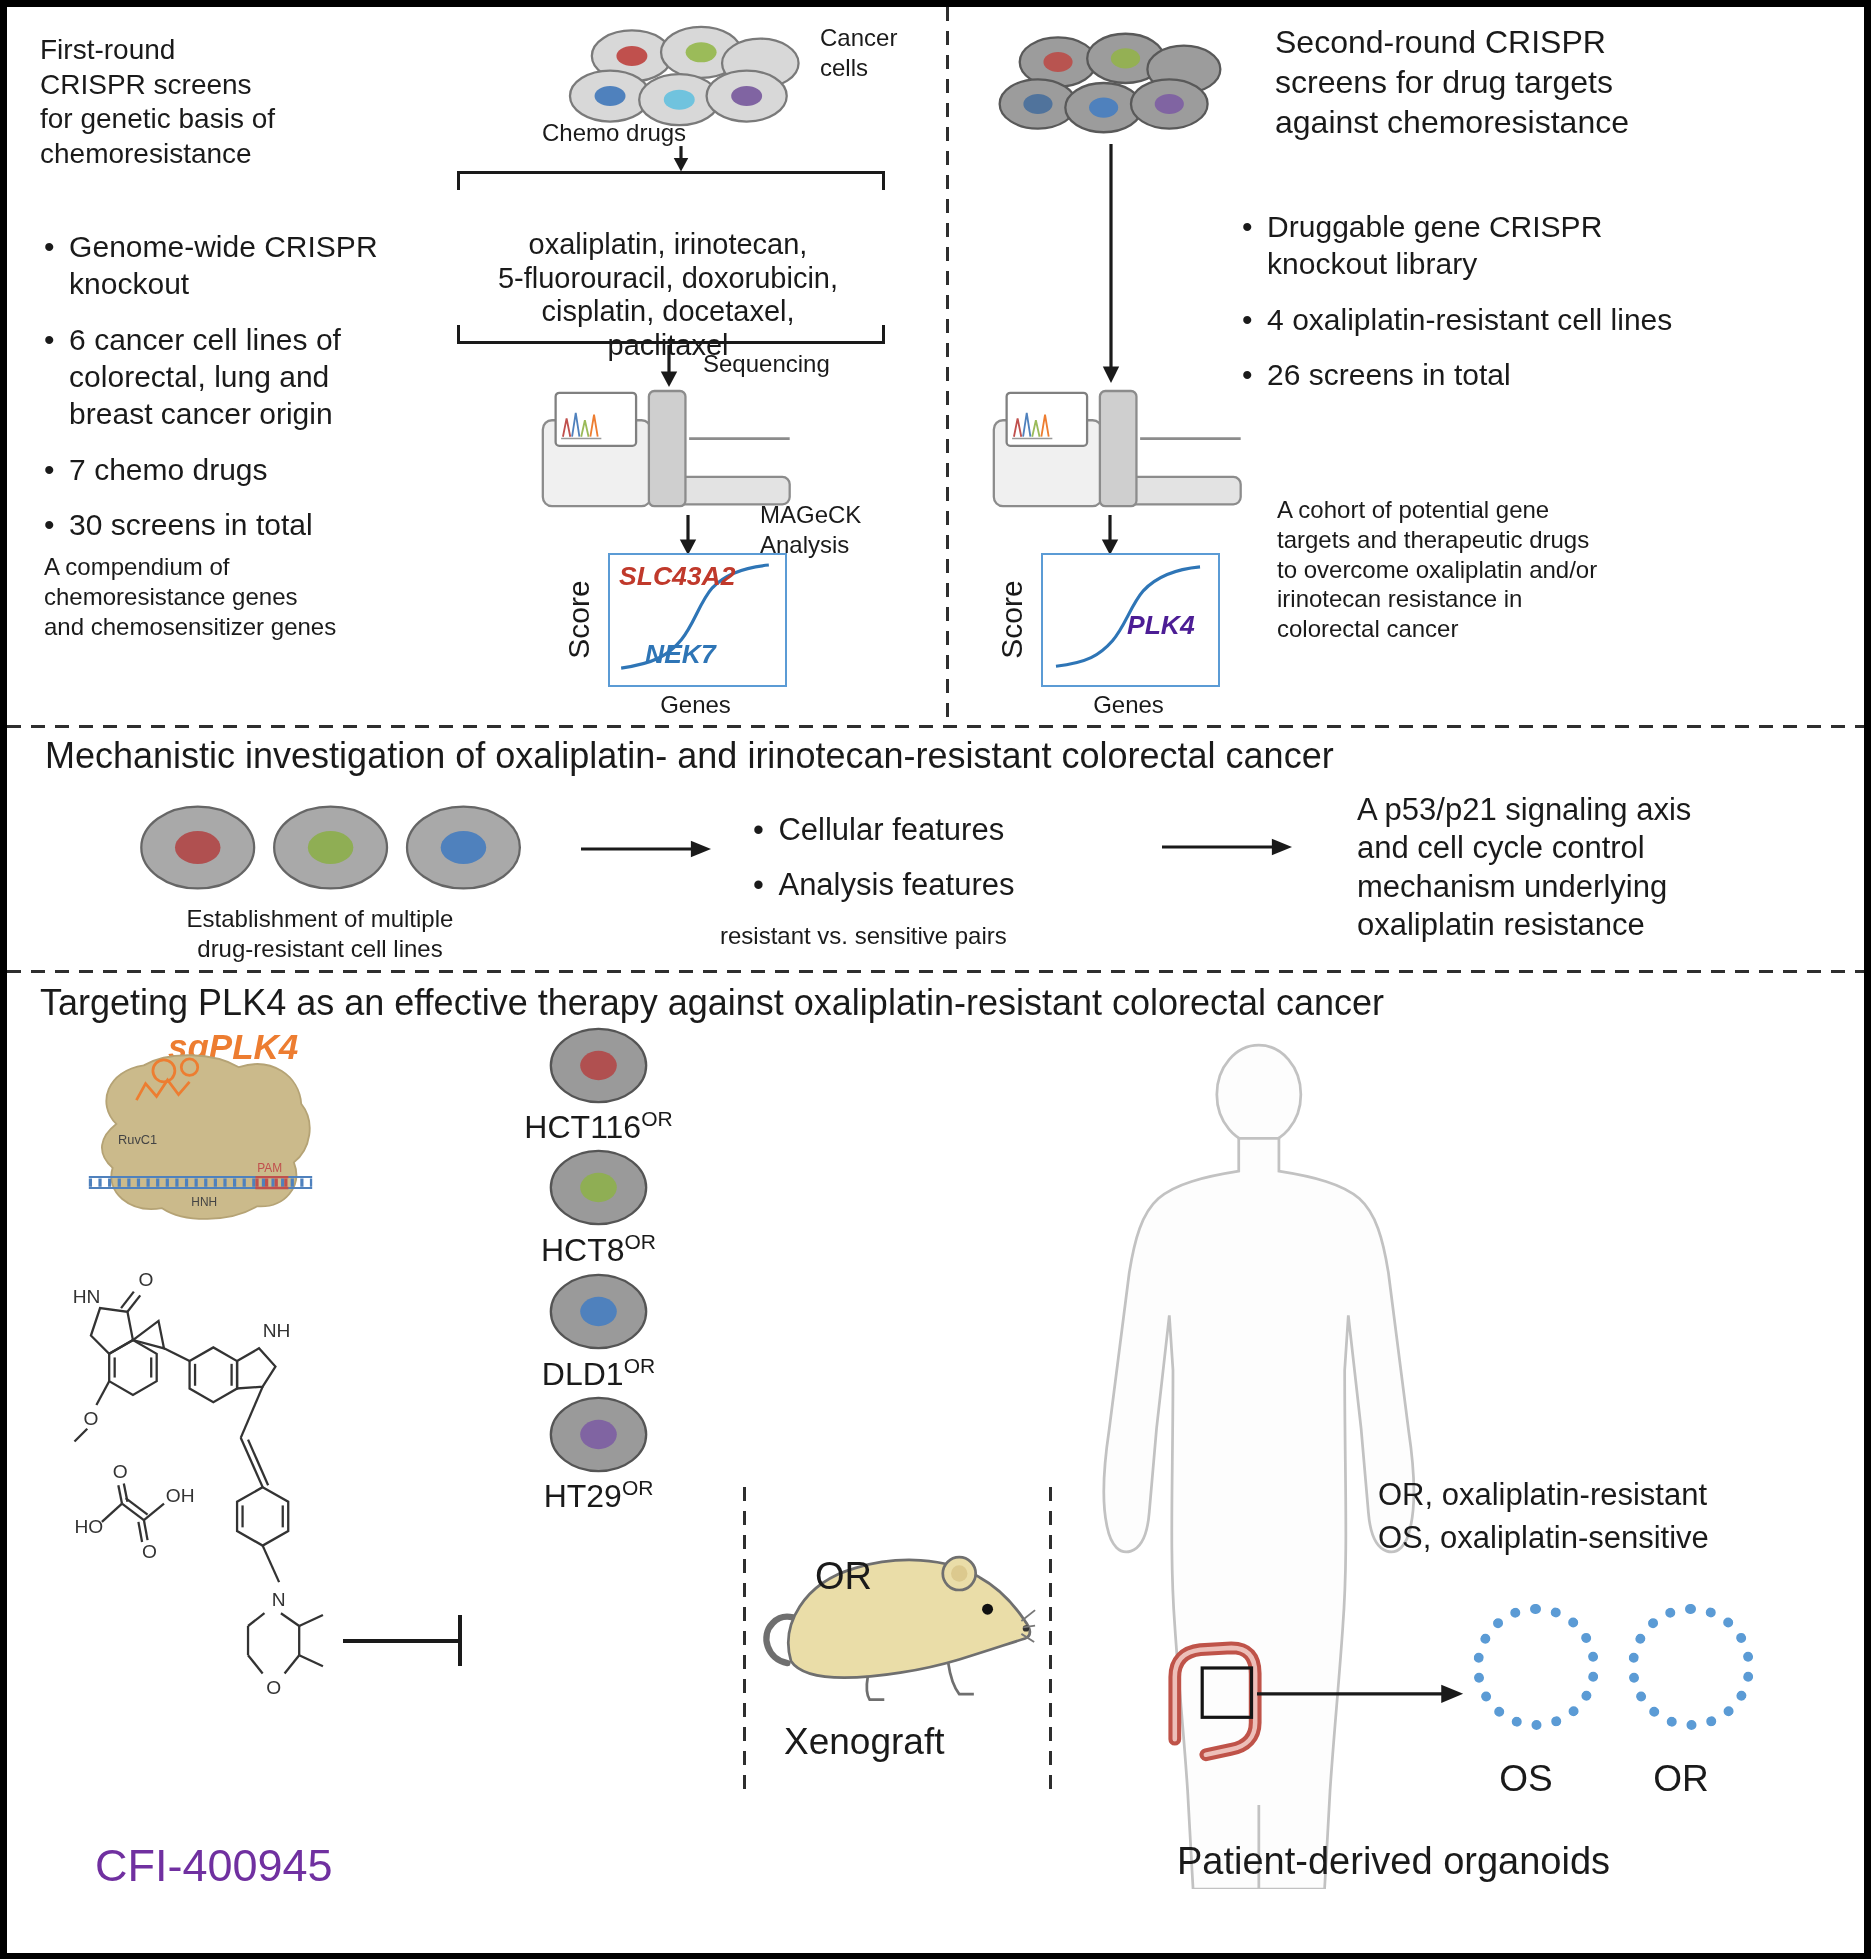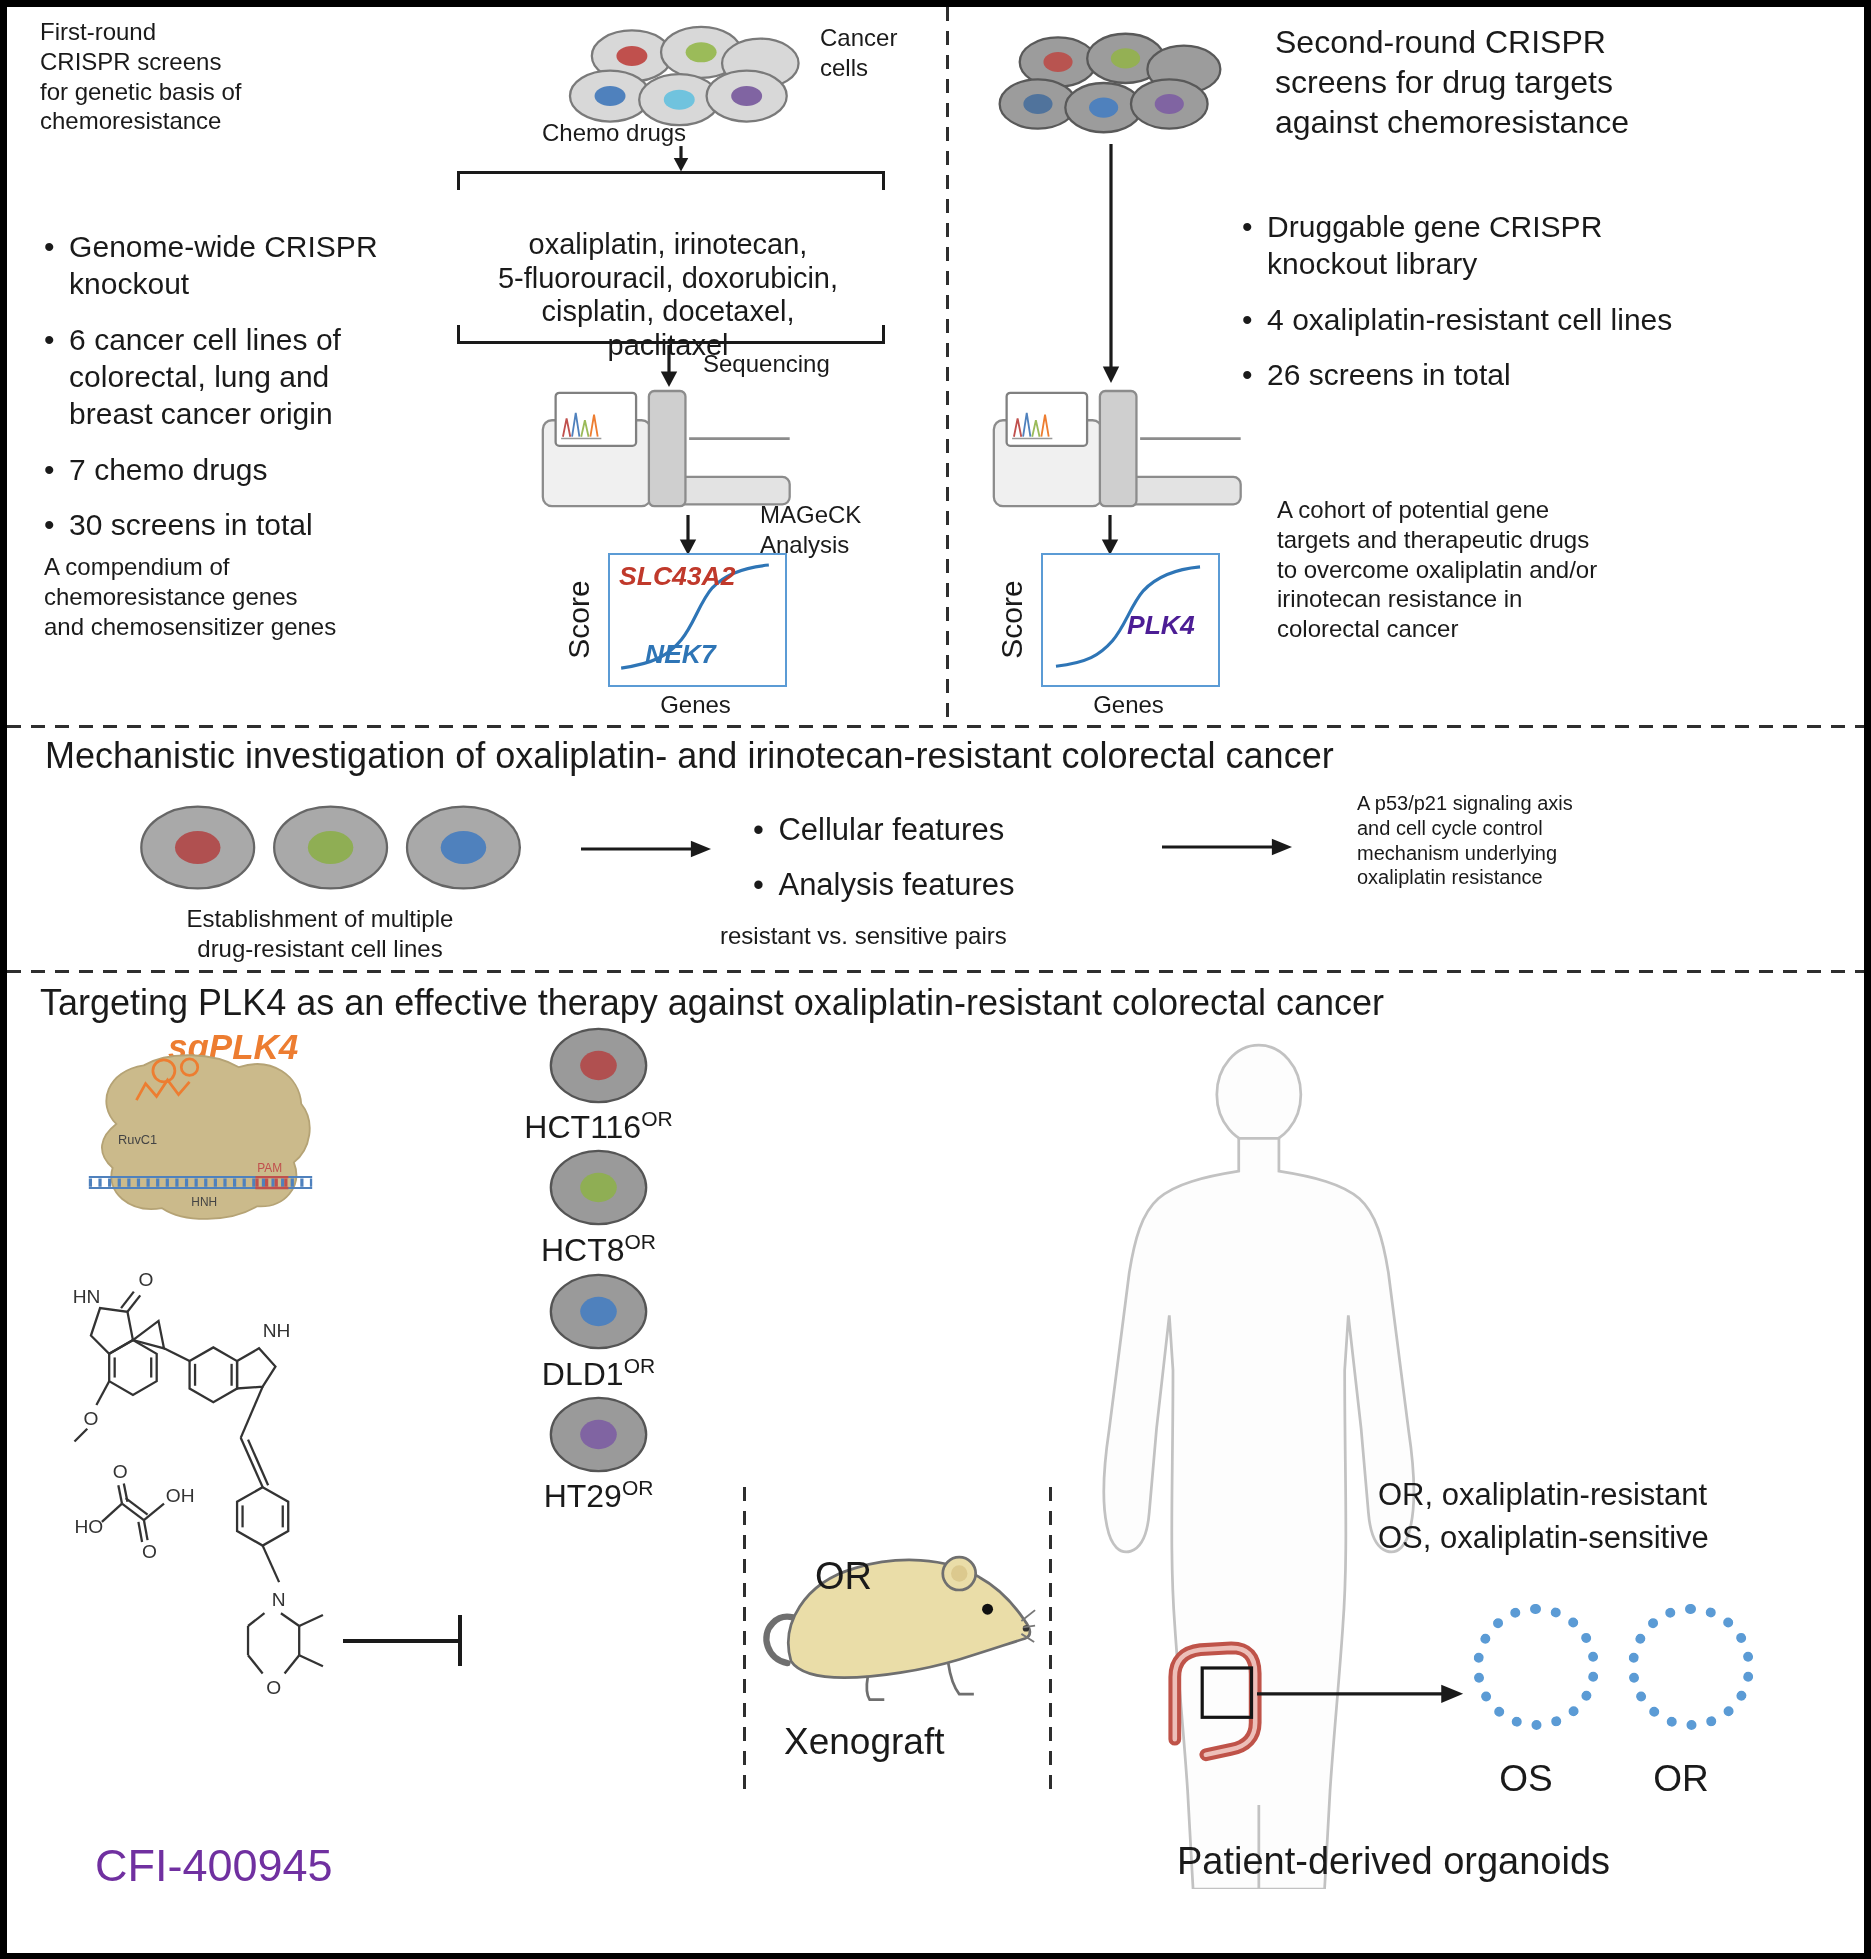--- a/index.html
+++ b/index.html
@@ -36,21 +36,21 @@
 <body>
 
 <div id="canvas">
 
   <div class="abs dash-v" style="left:939px;top:0;height:718px"></div>
   <div class="abs dash-h" style="left:0;top:718px;width:1857px"></div>
   <div class="abs dash-h" style="left:0;top:963px;width:1857px"></div>
   <div class="abs dash-v" style="left:736px;top:1480px;height:307px"></div>
   <div class="abs dash-v" style="left:1042px;top:1480px;height:307px"></div>
 
-  <div class="abs txt" style="left:33px;top:10px;width:356px;font-size:24px">First-round
+  <div class="abs txt" style="left:33px;top:26px;width:356px;font-size:28px">First-round
 CRISPR screens
 for genetic basis of
 chemoresistance</div>
 
   <div class="abs bullets" style="left:37px;top:221px;width:356px">
     <div class="bullet">
         <span class="bullet-text">Genome-wide CRISPR
 knockout</span>
       </div>
     <div class="bullet">
@@ -243,21 +243,21 @@
         <span class="bullet-text">Analysis features</span>
       </div>
   </div>
   <div class="abs txt" style="left:713px;top:914px">resistant vs. sensitive pairs</div>
 
   <svg class="abs" style="left:1155px;top:828px" width="130" height="24" viewBox="0 0 142 26">
     <line x1="0" y1="13" x2="122" y2="13" stroke="#1a1a1a" stroke-width="3.5"></line>
     <polygon points="120,4 120,22 142,13" fill="#1a1a1a"></polygon>
   </svg>
 
-  <div class="abs txt" style="left:1350px;top:784px;width:439px;font-size:20px">A p53/p21 signaling axis
+  <div class="abs txt" style="left:1350px;top:784px;width:439px;font-size:31px">A p53/p21 signaling axis
 and cell cycle control
 mechanism underlying
 oxaliplatin resistance</div>
 
   <div class="abs section-title" style="left:33px;top:974px;width:1809px">Targeting PLK4 as an effective therapy against oxaliplatin-resistant colorectal cancer</div>
 
   <div class="abs sglabel" style="left:161px;top:1020px">sgPLK4</div>
 
   <svg class="abs" style="left:69px;top:1040px" width="249" height="185" viewBox="0 0 272 202">
     <path d="M 44,84 C 22,62 34,26 74,20 C 102,4 150,6 178,22 C 214,10 244,32 246,62 C 262,82 256,112 238,126 C 248,152 228,176 198,174 C 168,192 118,192 94,176 C 58,182 32,158 40,132 C 22,116 26,98 44,84 Z" fill="#CBBA8B" stroke="#b5a375" stroke-width="2"></path>

